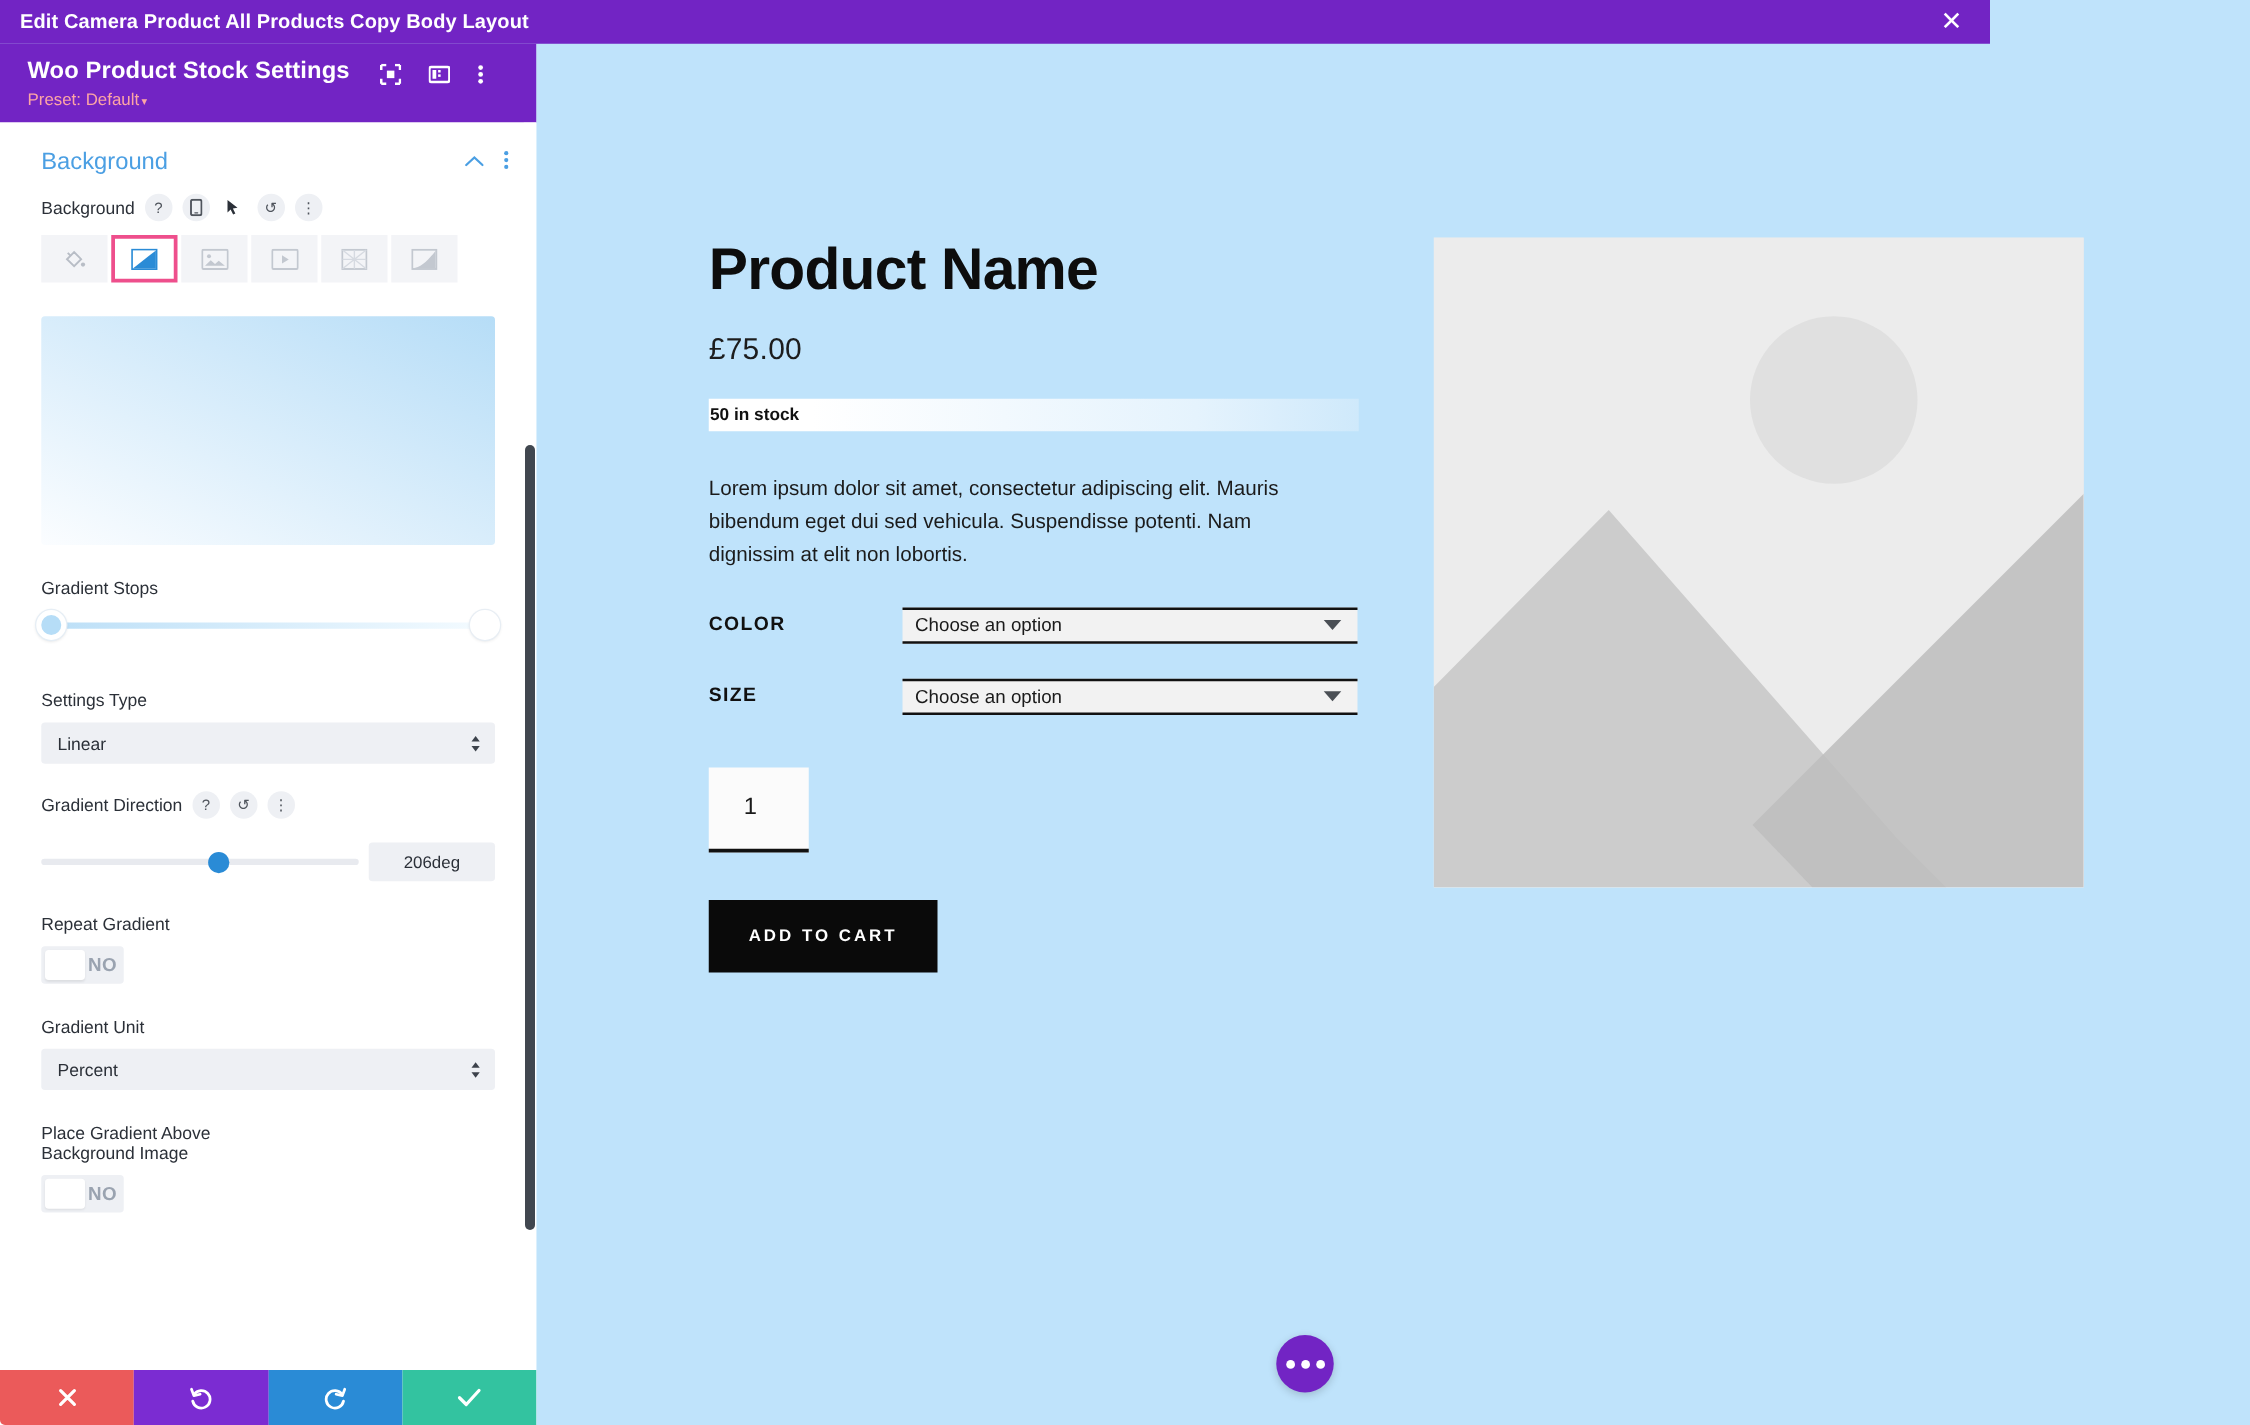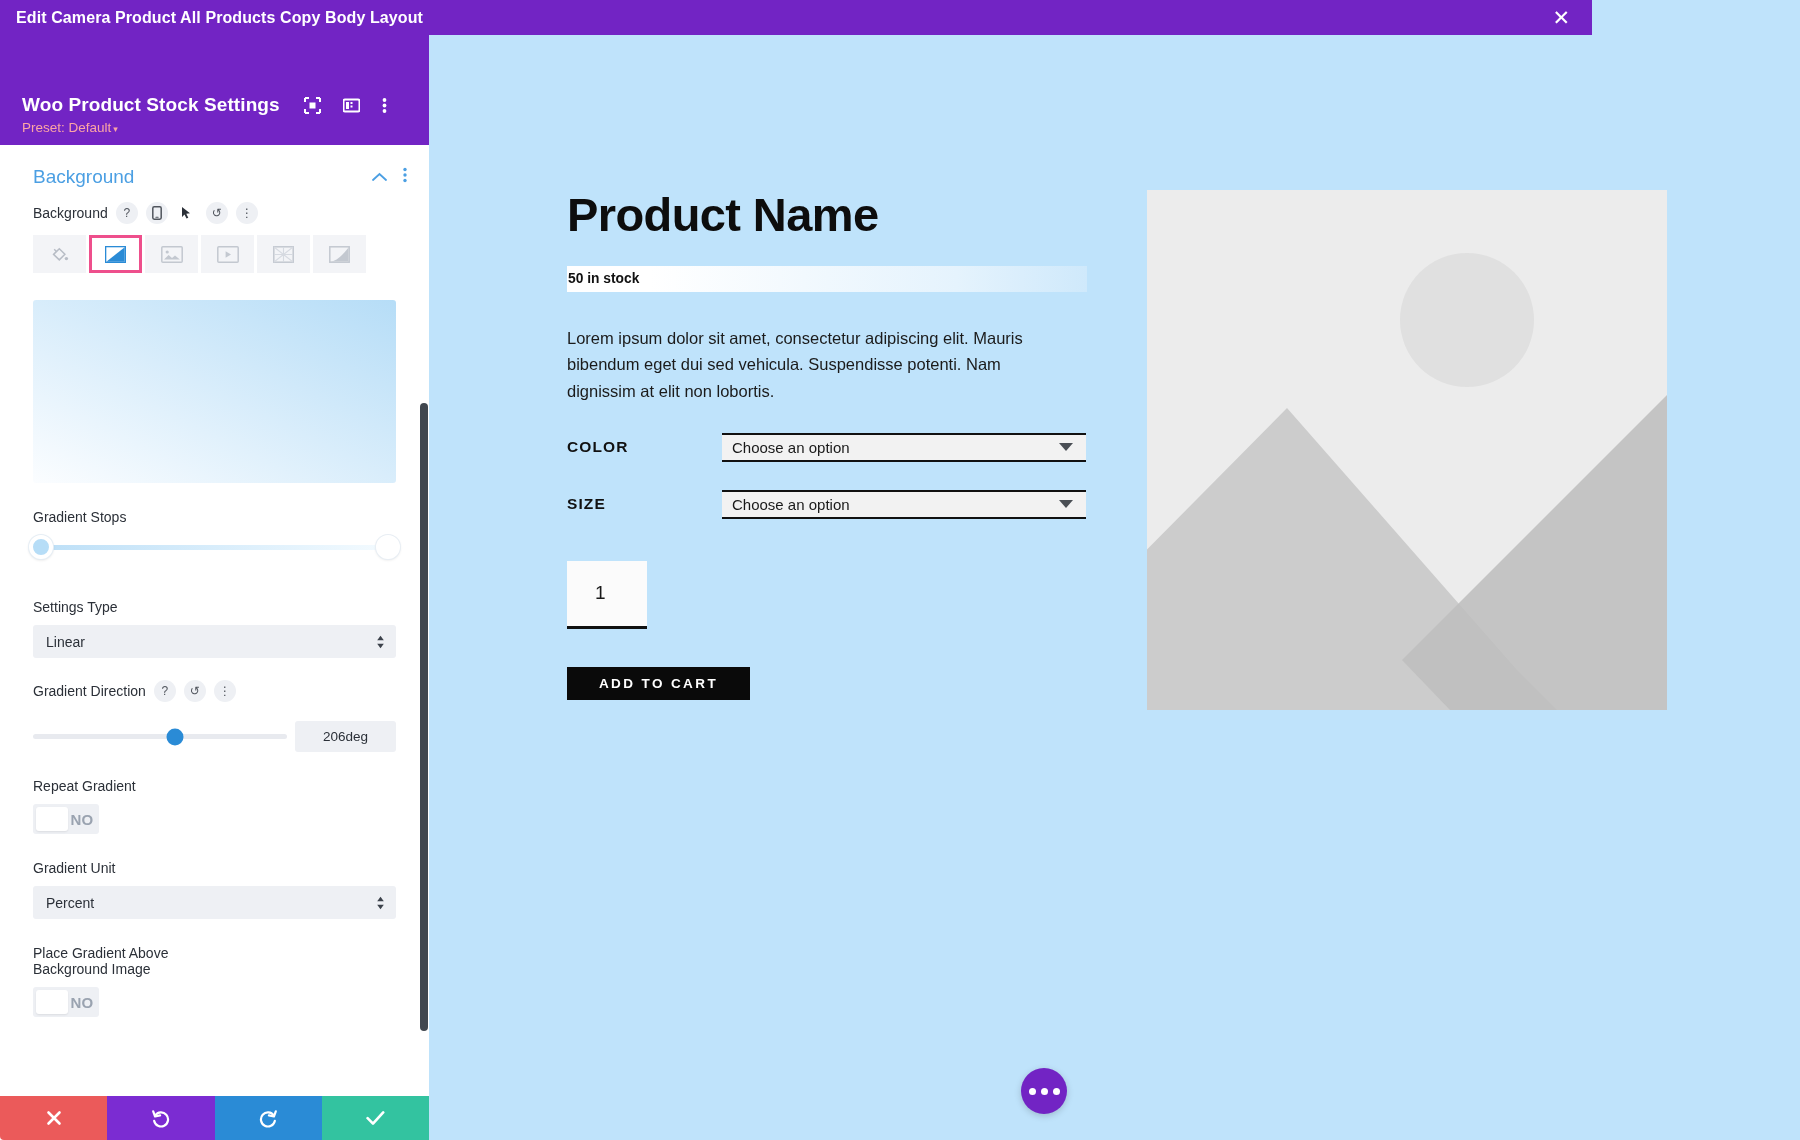--- a/index.html
+++ b/index.html
@@ -36,21 +36,21 @@
     width: 429px; height: 1105px;
     background: #ffffff;
     display: flex; flex-direction: column;
     z-index: 30;
   }
   #panel-header {
     background: #7224c4;
     padding: 11px 20px 9px 22px;
     flex: 0 0 auto;
   }
-  .ph-row { display: flex; align-items: center; margin-top: 48px; }
+  .ph-row { display: flex; align-items: flex-end; }
   .ph-title {
     color: #ffffff; font-size: 19px; font-weight: bold;
     letter-spacing: .1px;
   }
   .ph-icons { display: flex; align-items: center; margin-left: 24px; gap: 22px; }
   .ph-ico { cursor: pointer; display: inline-flex; align-items: center; }
   .ph-preset {
     color: #fca5a5; font-size: 13.5px; margin-top: 4px;
     cursor: pointer; display: inline-block;
   }
@@ -317,21 +317,21 @@
     width: 80px; height: 68px;
     background: #fbfbfb;
     border-bottom: 3px solid #111111;
     display: flex; align-items: center;
     padding-left: 28px;
     font-size: 19px; color: #1a1a1a;
     cursor: text;
   }
   #addcart {
     margin-top: 38px;
-    width: 183px; height: 33px;
+    width: 183px; height: 58px;
     background: #0a0a0a; color: #ffffff;
     display: flex; align-items: center; justify-content: center;
     font-size: 13.5px; font-weight: bold; letter-spacing: 2.4px;
     cursor: pointer;
   }
   #prod-right { flex: 0 0 auto; }
   #prod-img {
     width: 520px; height: 520px;
     background: #ececec;
     position: relative; overflow: hidden;
@@ -579,20 +579,21 @@
         <path d="M1.6 8.2l5.4 5.4L17.2 2.4" stroke="#fff" stroke-width="2.6" fill="none" stroke-linecap="round" stroke-linejoin="round"></path>
       </svg>
   </div>
 </div>
 
 <div id="canvas">
   <div id="product">
 
     <div id="prod-left">
       <div id="prod-title">Product Name</div>
+      <div id="prod-price">£75.00</div>
       <div id="prod-stock">50 in stock</div>
       <div id="prod-desc">Lorem ipsum dolor sit amet, consectetur adipiscing elit. Mauris bibendum eget dui sed vehicula. Suspendisse potenti. Nam dignissim at elit non lobortis.</div>
 
       <div class="opt-row">
         <span class="opt-label">COLOR</span>
         <span class="opt-select">
           <span>Choose an option</span>
           <span class="tri"></span>
         </span>
       </div>

